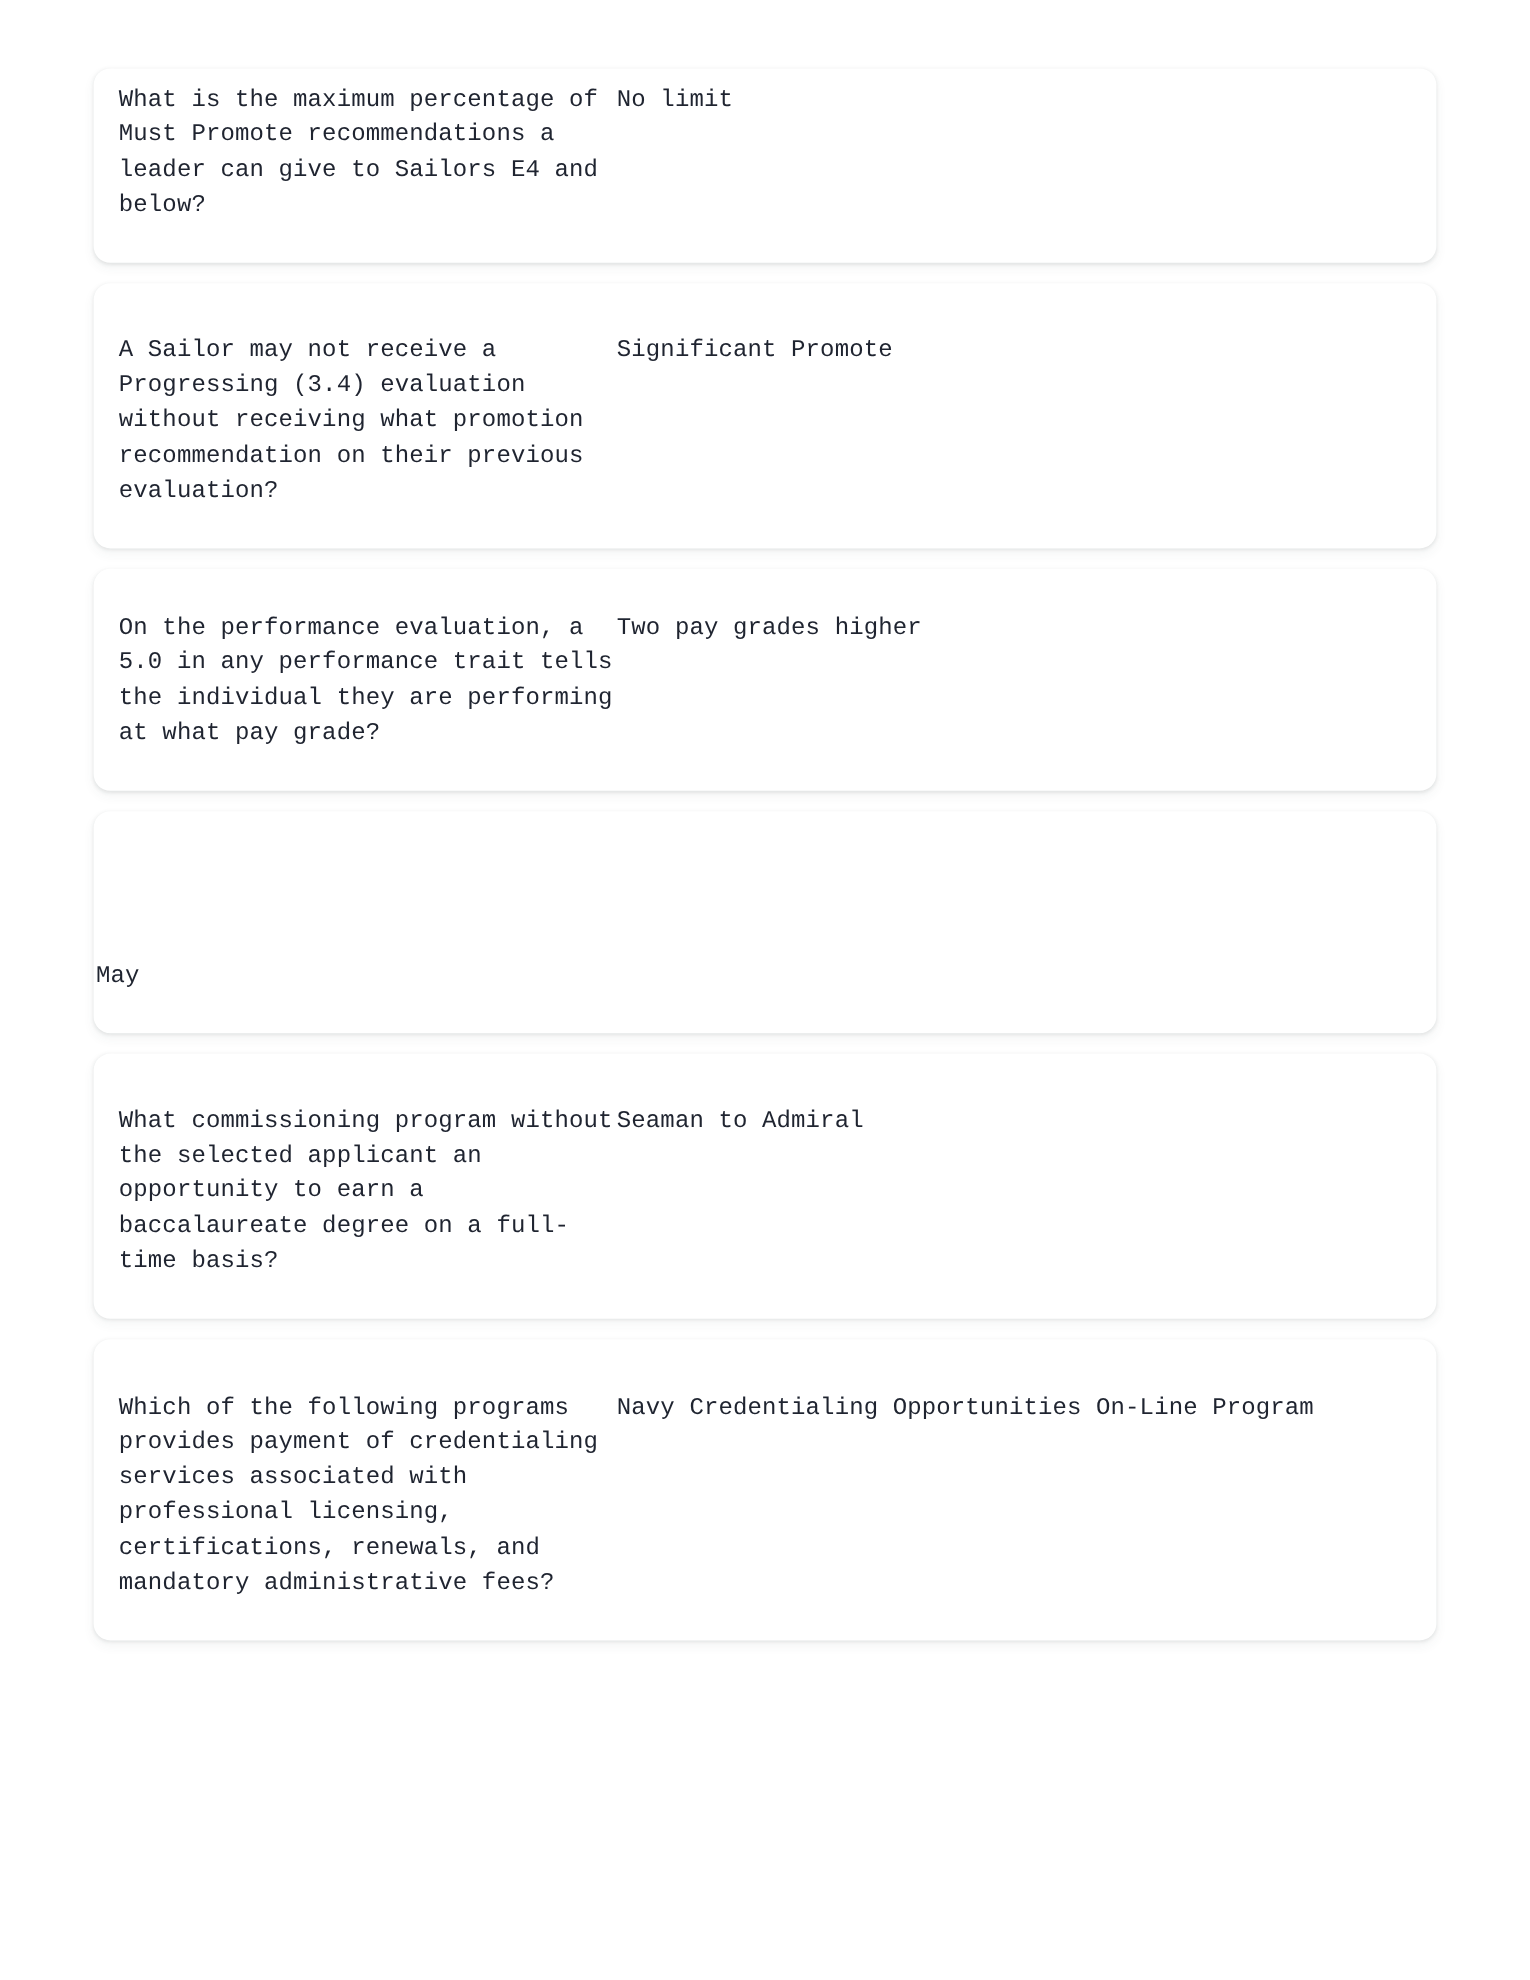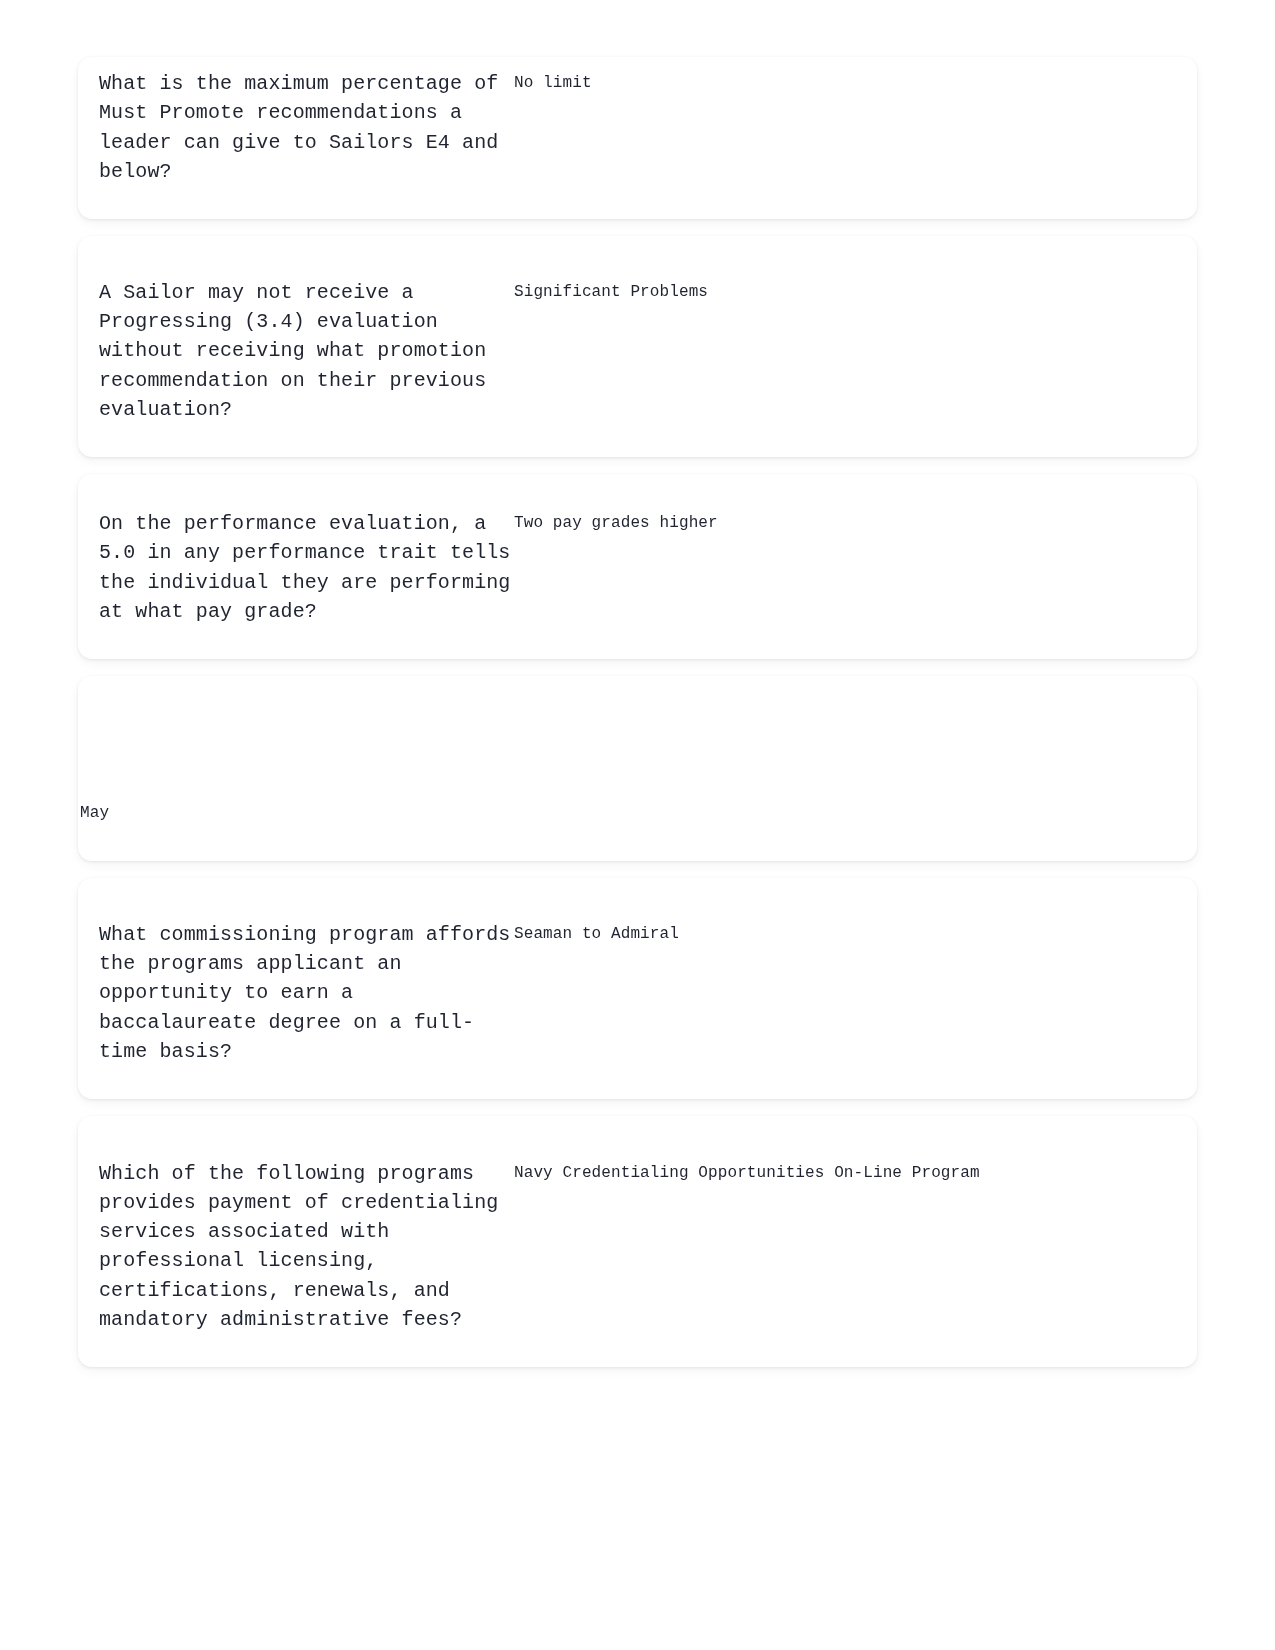--- a/index.html
+++ b/index.html
@@ -57,56 +57,56 @@
     letter-spacing: 0.1px;
     word-wrap: break-word;
   }
 
   .answer-cell {
     flex: 1;
     box-sizing: border-box;
     padding-left: 2px;
     padding-right: 20px;
     color: #1f2430;
-    font-size: 16px;
+    font-size: 20px;
     line-height: 29.2px;
     letter-spacing: 0.1px;
     word-wrap: break-word;
   }
 </style>
 </head>
 <body>
 
 <div id="card-list">
     <div class="qa-card" style="height: 162px; padding-top: 62px;">
       <div class="qa-card-inner">
         <div class="question-cell">What is the maximum percentage of Must Promote recommendations a leader can give to Sailors E4 and below?</div>
         <div class="answer-cell">No limit</div>
       </div>
     </div>
     <div class="qa-card" style="height: 221px; padding-top: 92px; align-items: flex-end;">
       <div class="qa-card-inner">
         <div class="question-cell">A Sailor may not receive a Progressing (3.4) evaluation without receiving what promotion recommendation on their previous evaluation?</div>
-        <div class="answer-cell">Significant Problems</div>
+        <div class="answer-cell">Significant Promote</div>
       </div>
     </div>
     <div class="qa-card" style="height: 185px; padding-top: 85px; justify-content: center;">
       <div class="qa-card-inner">
         <div class="question-cell">On the performance evaluation, a 5.0 in any performance trait tells the individual they are performing at what pay grade?</div>
         <div class="answer-cell">Two pay grades higher</div>
       </div>
     </div>
     <div class="qa-card" style="height: 185px; padding-top: 85px;">
       <div class="qa-card-inner">
         <div class="answer-cell">May</div>
       </div>
     </div>
     <div class="qa-card" style="height: 221px; padding-top: 92px;">
       <div class="qa-card-inner">
-        <div class="question-cell">What commissioning program affords the programs applicant an opportunity to earn a baccalaureate degree on a full-time basis?</div>
+        <div class="question-cell">What commissioning program without the selected applicant an opportunity to earn a baccalaureate degree on a full-time basis?</div>
         <div class="answer-cell">Seaman to Admiral</div>
       </div>
     </div>
     <div class="qa-card" style="height: 251px; padding-top: 92px;">
       <div class="qa-card-inner">
         <div class="question-cell">Which of the following programs provides payment of credentialing services associated with professional licensing, certifications, renewals, and mandatory administrative fees?</div>
         <div class="answer-cell">Navy Credentialing Opportunities On-Line Program</div>
       </div>
     </div>
   </div>

